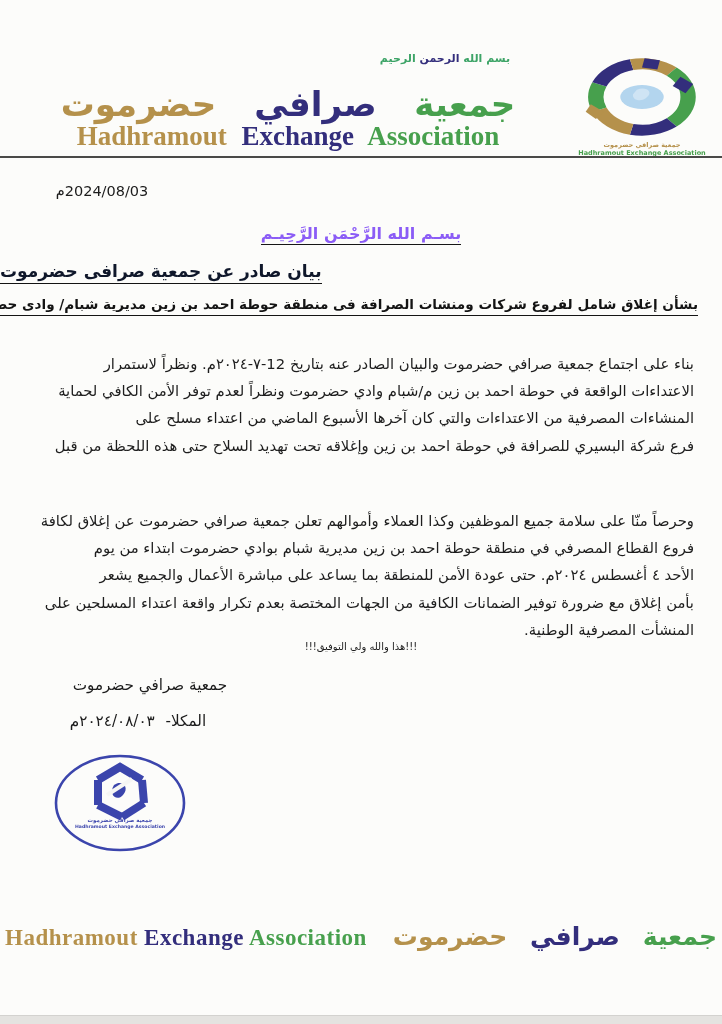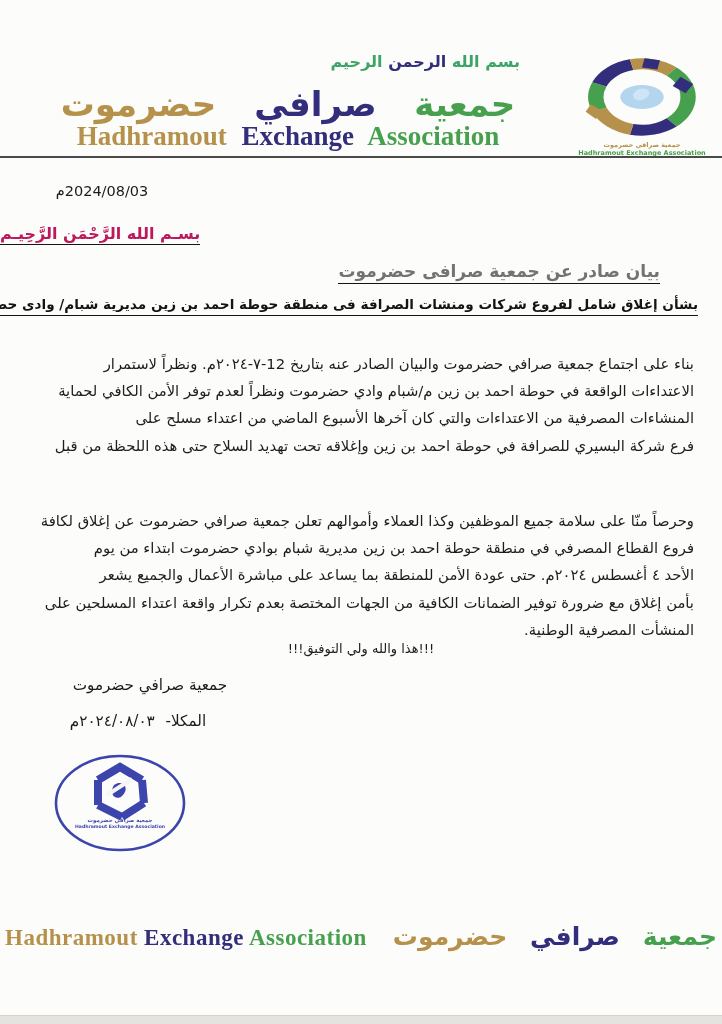--- a/index.html
+++ b/index.html
@@ -7,50 +7,50 @@
   body { font-family:"DejaVu Sans", sans-serif; background:#ffffff; }
   .page { position:relative; width:722px; height:1024px; background:#fcfcfa; overflow:hidden; }
 
   .c-green  { color:#47a04d; }
   .c-green2 { color:#3da467; }
   .c-purple { color:#332e7c; }
   .c-tan    { color:#b5914b; }
 
   
   .basmala-top { position:absolute; top:52px; left:370px; width:150px; text-align:center;
-                 font-size:16px; font-weight:bold; white-space:nowrap; }
+                 font-size:11px; font-weight:bold; white-space:nowrap; }
   .title-ar { position:absolute; top:84px; left:8px; width:560px; text-align:center; direction:rtl;
               font-size:34px; font-weight:bold; letter-spacing:2px; word-spacing:26px; white-space:nowrap; }
   .title-en { position:absolute; top:121px; left:8px; width:560px; text-align:center;
               font-family:"Liberation Serif","DejaVu Serif",serif; font-size:27px; font-weight:bold;
               word-spacing:8px; white-space:nowrap; }
   .logo-wrap { position:absolute; top:56px; left:576px; width:132px; text-align:center; }
   .logo-caption { font-size:6.5px; line-height:7.5px; font-weight:bold; white-space:nowrap; }
   .header-rule { position:absolute; top:156px; left:0; width:722px; height:2px; background:#4a4a48; }
 
   .doc-date { position:absolute; top:183px; left:42px; width:120px; direction:rtl; text-align:center;
               font-size:14.5px; color:#1c1c1c; }
 
   
-  .basmala-callig { position:absolute; top:224px; left:0; width:722px; text-align:left;
-                    font-size:16px; font-weight:bold; color:#be185d; }
+  .basmala-callig { position:absolute; top:224px; left:0; width:722px; text-align:center;
+                    font-size:16px; font-weight:bold; color:#8b5cf6; }
   .basmala-callig span { border-bottom:1.6px solid #161616; padding-bottom:1px; letter-spacing:-0.5px; }
-  .stmt-title { position:absolute; top:261px; left:0; width:660px; text-align:right;
-                font-size:17px; font-weight:bold; color:#737373; direction:rtl; }
+  .stmt-title { position:absolute; top:261px; left:0; width:660px; text-align:left;
+                font-size:17px; font-weight:bold; color:#0f172a; direction:rtl; }
   .stmt-title span { border-bottom:1.7px solid #131313; padding-bottom:2px; }
   .subject { position:absolute; top:296px; left:24px; width:674px; direction:rtl; text-align:center;
              font-size:13.6px; font-weight:bold; color:#141414; white-space:nowrap; }
   .subject span { border-bottom:1.6px solid #141414; padding-bottom:3px; }
 
   .para { position:absolute; left:28px; width:666px; direction:rtl; text-align:right;
           font-size:14.8px; line-height:27.2px; color:#1d1d1d; }
   .para-1 { top:350px; }
   .para-2 { top:507px; }
   .closing { position:absolute; top:641px; left:0; width:722px; text-align:center; direction:rtl;
-             font-size:13px; color:#1d1d1d; }
+             font-size:10px; color:#1d1d1d; }
 
   .sig-name { position:absolute; top:676px; left:52px; width:196px; text-align:center; direction:rtl;
               font-size:15.2px; color:#1b1b1b; }
   .sig-date { position:absolute; top:712px; left:38px; width:200px; text-align:center; direction:rtl;
               font-size:15.2px; color:#1b1b1b; word-spacing:6px; }
 
   
   .stamp { position:absolute; top:753px; left:50px; width:140px; height:104px; opacity:0.92; }
   .stamp-caption { position:absolute; left:0; width:140px; text-align:center; color:#2b36a6;
                    font-weight:bold; white-space:nowrap; }

